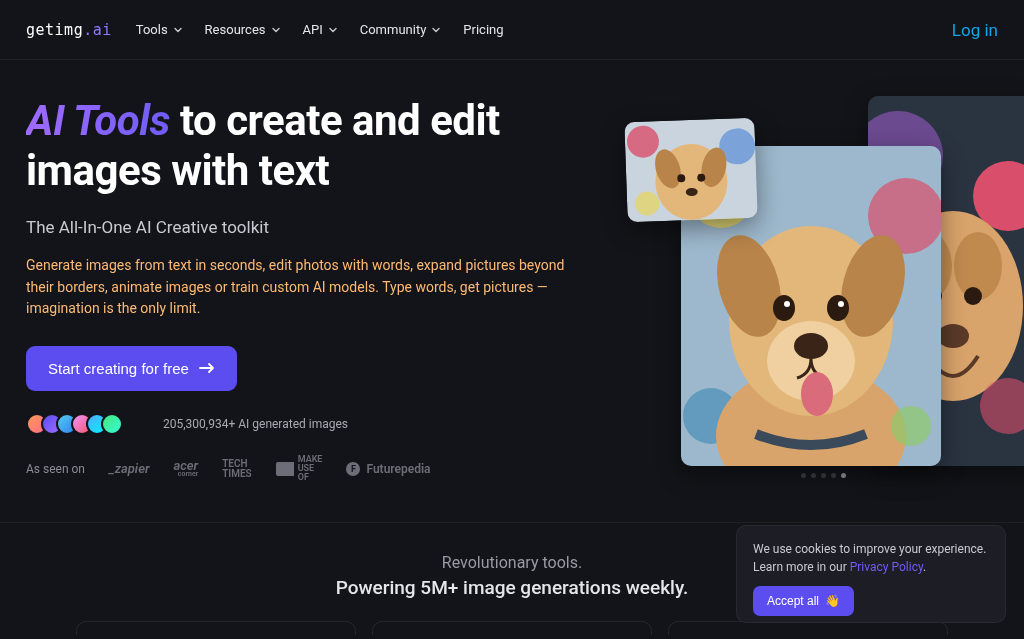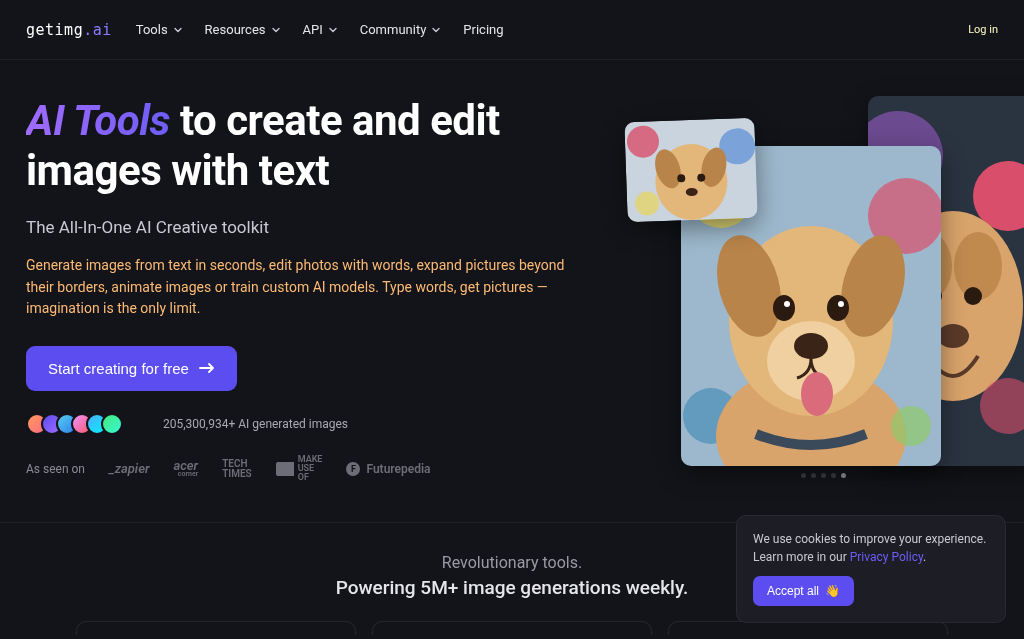--- a/index.html
+++ b/index.html
@@ -22,21 +22,21 @@
   }
   .nav-left { display: flex; align-items: center; gap: 24px; }
   .logo { font-family: ui-monospace, Menlo, monospace; font-size: 15px; font-weight: 500; letter-spacing: 0.5px; }
   .logo .dot { color: #8b7bff; }
   .logo .ai { color: #8b7bff; }
   .nav-links { display: flex; align-items: center; gap: 22px; font-size: 13px; color: #e5e5ea; }
   .nav-item { display: flex; align-items: center; gap: 5px; cursor: pointer; }
   .chev { display:inline-block; }
   .chev svg { display:block; }
   .nav-right { display: flex; align-items: center; gap: 18px; }
-  .login-link { font-size: 11px; color: #fef9c3; cursor: pointer; }
+  .login-link { font-size: 17px; color: #0ea5e9; cursor: pointer; }
   .btn-primary {
     background: #5b4df0;
     color: #fff;
     font-size: 13px;
     padding: 9px 16px;
     border-radius: 7px;
     cursor: pointer;
     border: none;
     font-weight: 500;
   }
@@ -140,21 +140,21 @@
   .feature-card { height:14px; flex:1; max-width:280px; border:1px solid rgba(255,255,255,0.08); border-radius:10px 10px 0 0; border-bottom:none; }
 
   .cookie {
     position: absolute;
     right: 18px;
     bottom: 16px;
     width: 270px;
     background: #1c1d25;
     border: 1px solid rgba(255,255,255,0.06);
     border-radius: 10px;
-    padding: 14px 16px 16px 16px;
+    padding: 14px 16px 6px 16px;
     font-size: 12px;
     color: #c9c9d1;
     line-height: 1.5;
   }
   .cookie a { color: #6f5cf7; text-decoration: none; }
   .cookie-btn {
     margin-top: 10px;
     background: #5b4df0;
     color:#fff;
     border:none;

